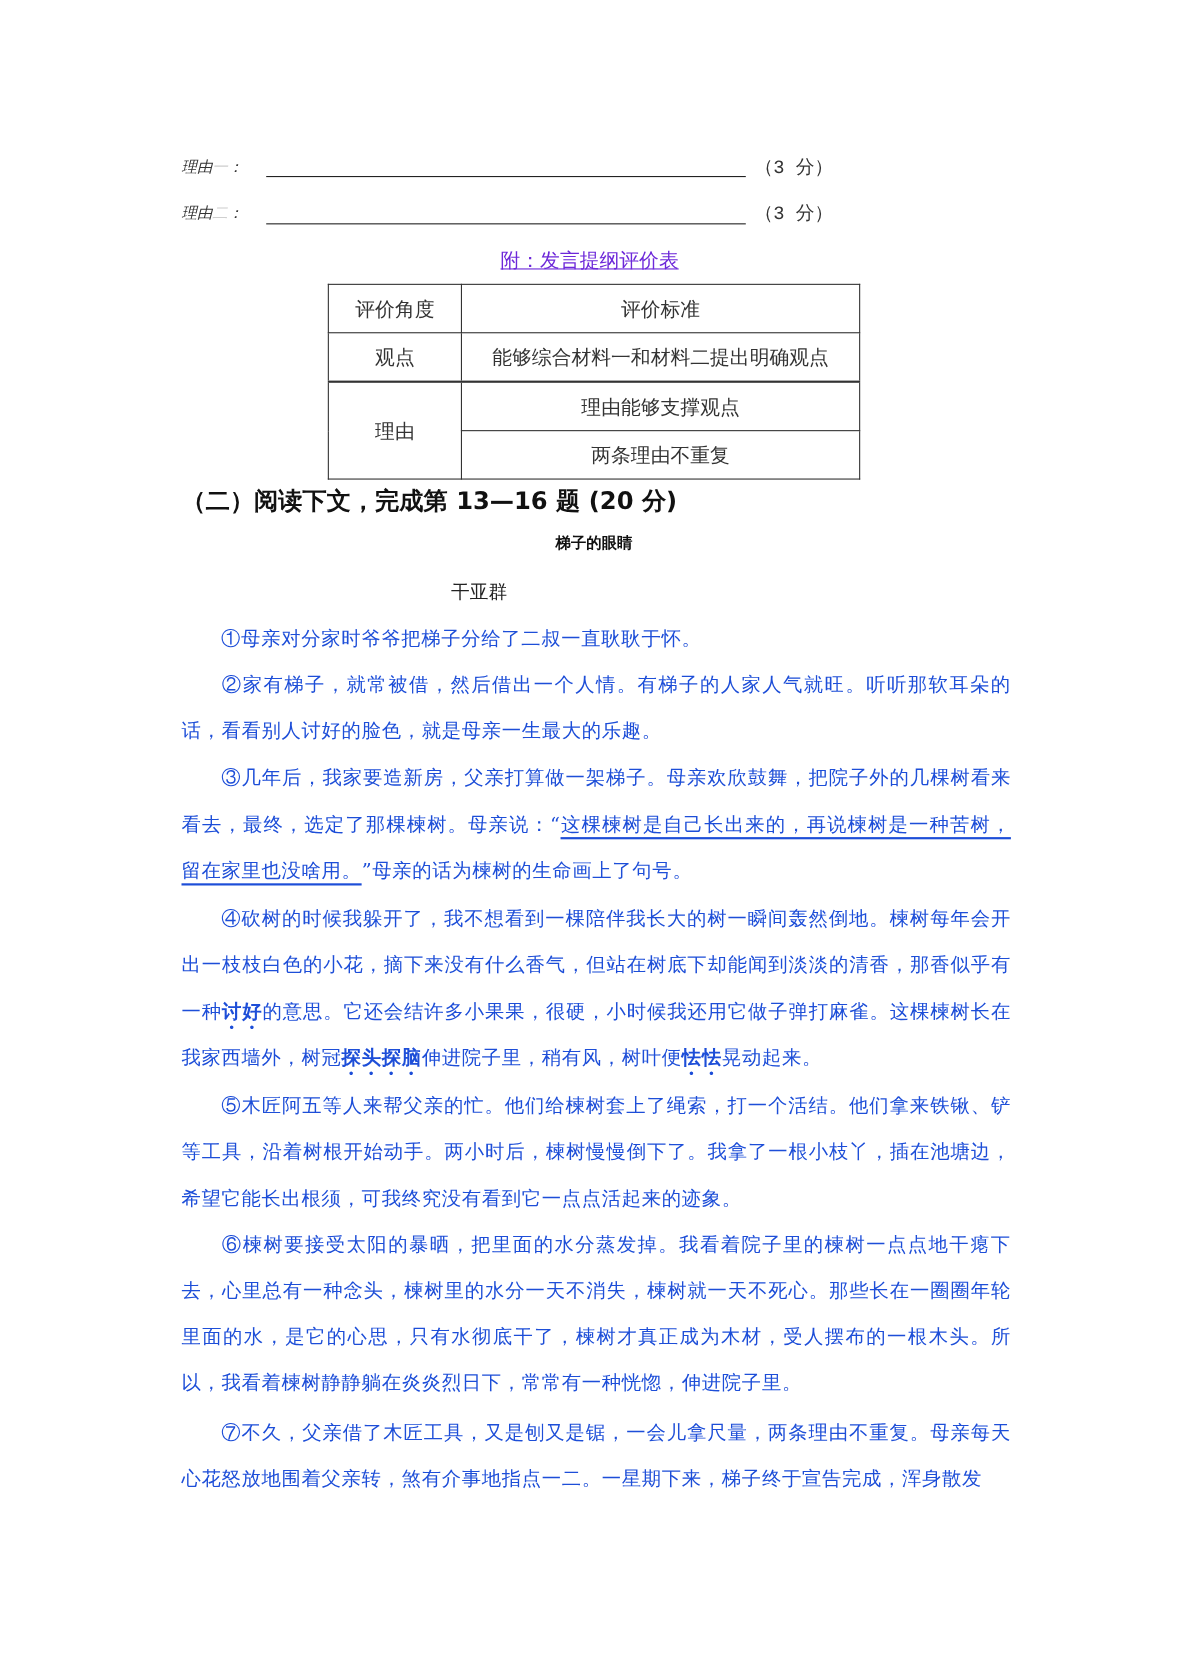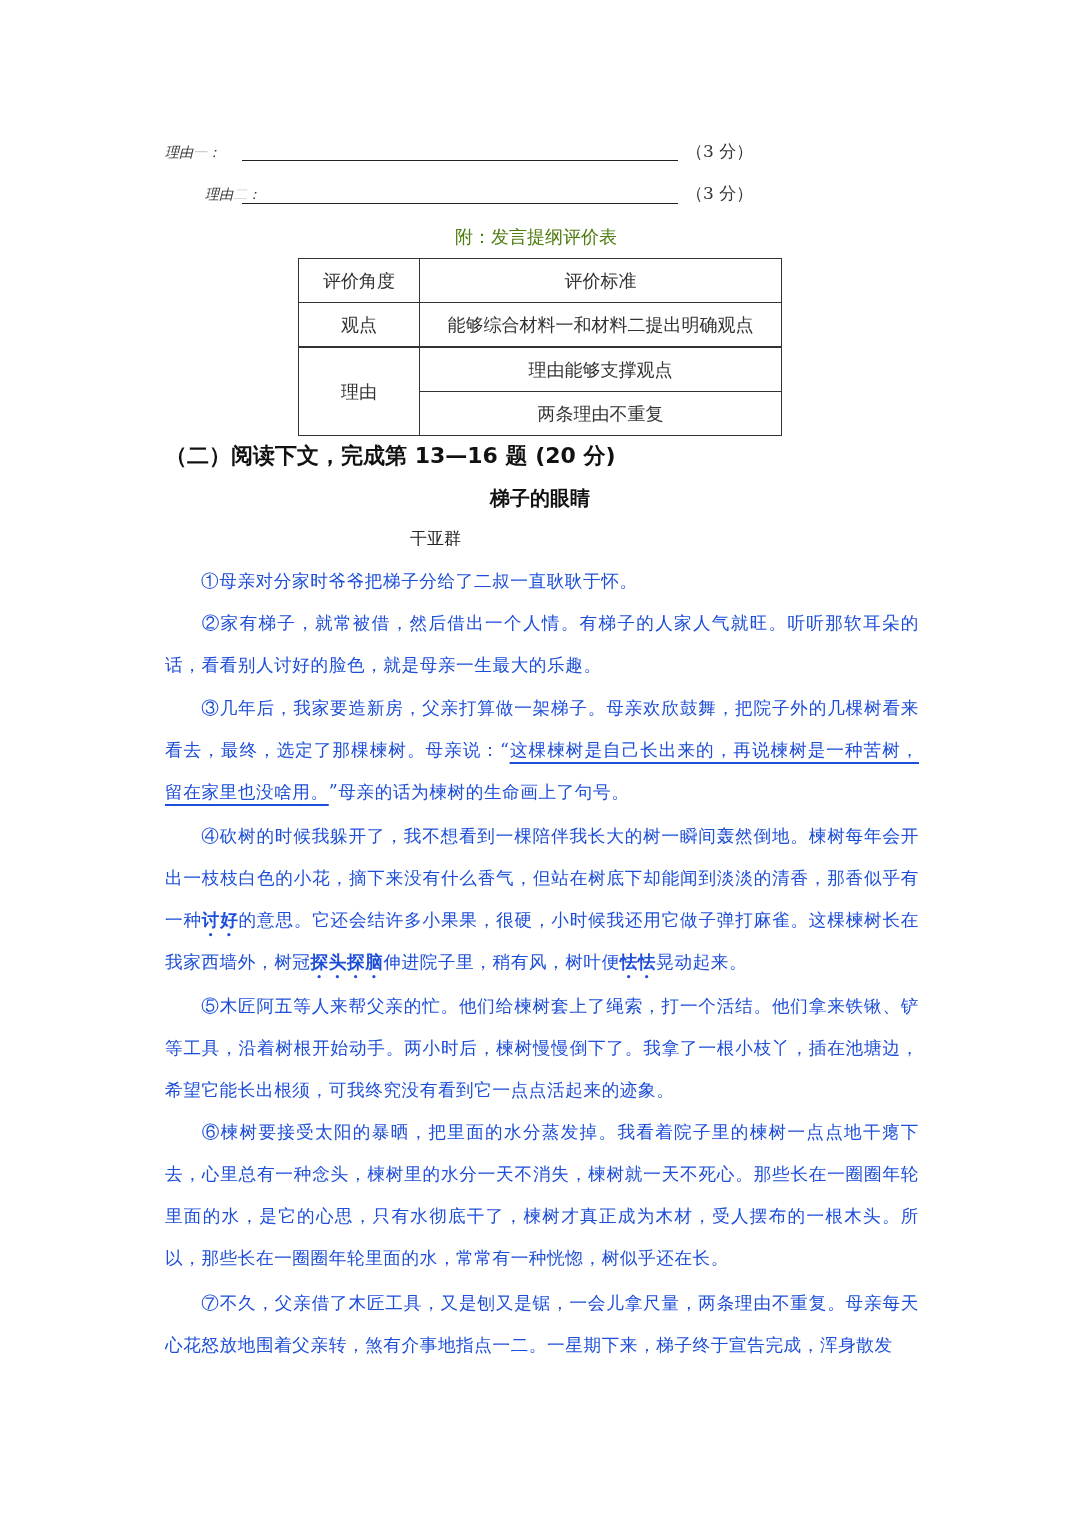--- a/index.html
+++ b/index.html
@@ -6,52 +6,52 @@
     body {
       width: 1080px; height: 1527px; position: relative; overflow: hidden;
       font-family: "DejaVu Serif", "Liberation Serif", serif;
       color: #1a1a1a;
     }
     .abs { position: absolute; white-space: nowrap; }
     .reason-row { position: absolute; left: 165px; font-size: 14px; color: #333; height: 28px; line-height: 28px; font-style: italic; }
     .reason-row .lbl { display: inline-block; width: 72px; }
     .reason-row .num { color: #cfcfcf; }
     .reason-line { position: absolute; left: 242px; width: 436px; border-bottom: 1.5px solid #222; }
-    .reason-score { position: absolute; left: 686px; font-size: 17px; color: #333; }
-    .appendix-title { position: absolute; left: 455px; top: 225px; font-size: 18px; color: #4d7c0f; }
+    .reason-score { position: absolute; left: 686px; font-size: 17px; color: #333; font-family: Liberation Mono, monospace; }
+    .appendix-title { position: absolute; left: 455px; top: 225px; font-size: 18px; color: #6d28d9; text-decoration: underline; }
 
     table.eval {
       position: absolute; left: 298px; top: 258px; width: 484px; height: 174px;
       border-collapse: collapse; font-size: 18px; color: #333; padding-left: 28px;
     }
     table.eval td { border: 1.3px solid #333; text-align: center; vertical-align: middle; padding: 0; }
     table.eval td.col1 { width: 120px; }
     table.eval tr.r1 td, table.eval tr.r2 td { height: 43px; }
     table.eval tr.r3 td, table.eval tr.r4 td { height: 43px; }
     table.eval tr.r2 td { border-bottom-width: 2px; }
 
     .section-head { position: absolute; left: 165px; top: 441px; font-size: 22px; font-weight: bold; font-family: "DejaVu Sans", "Liberation Sans", sans-serif; color: #111; }
-    .article-title { position: absolute; left: 0; width: 1080px; text-align: center; top: 485px; font-size: 20px; font-weight: bold; color: #111; }
+    .article-title { position: absolute; left: 0; width: 1080px; text-align: center; top: 485px; font-size: 14px; font-weight: bold; color: #111; }
     .article-author { position: absolute; left: 0; width: 871px; text-align: center; top: 527px; font-size: 17px; color: #222; }
 
     .para { position: absolute; left: 165px; width: 754px; font-size: 17.6px; line-height: 42px; color: #1d4ed8; letter-spacing: 0.6px; text-align: justify; }
     .para .indent { display: inline-block; width: 36px; }
     .u { text-decoration: underline; text-underline-offset: 6px; text-decoration-thickness: 1.5px; }
     .em { font-weight: bold; text-emphasis: dot; -webkit-text-emphasis: dot; text-emphasis-position: under; -webkit-text-emphasis-position: under; font-family: "DejaVu Sans", "Liberation Sans", sans-serif; }
   </style>
 </head>
 <body>
 
 <div class="reason-row" style="top:138px;">
   <span class="lbl"><span>理由</span><span class="num">一</span><span>：</span></span>
 </div>
 <div class="reason-line" style="top:142px; height:18px;"></div>
 <div class="reason-score abs" style="top:140px;">（3 分）</div>
 
-<div class="reason-row" style="top:180px;margin-left:40px;">
+<div class="reason-row" style="top:180px;">
   <span class="lbl"><span>理由</span><span class="num">二</span><span>：</span></span>
 </div>
 <div class="reason-line" style="top:185px; height:18px;"></div>
 <div class="reason-score abs" style="top:182px;">（3 分）</div>
 
 <div class="appendix-title abs">附：发言提纲评价表</div>
 <table class="eval">
   <tbody>
       <tr class="r1">
     <td class="col1">评价角度</td>
@@ -78,15 +78,15 @@
 <div class="para" style="top:560px;"><span class="indent"></span><span>①母亲对分家时爷爷把梯子分给了二叔一直耿耿于怀。</span></div>
 
 <div class="para" style="top:602px;"><span class="indent"></span><span>②家有梯子，就常被借，然后借出一个人情。有梯子的人家人气就旺。听听那软耳朵的话，看看别人讨好的脸色，就是母亲一生最大的乐趣。</span></div>
 
 <div class="para" style="top:687px;"><span class="indent"></span><span>③几年后，我家要造新房，父亲打算做一架梯子。母亲欢欣鼓舞，把院子外的几棵树看来看去，最终，选定了那棵楝树。母亲说：“</span><span class="u">这棵楝树是自己长出来的，再说楝树是一种苦树，留在家里也没啥用。</span><span>”母亲的话为楝树的生命画上了句号。</span></div>
 
 <div class="para" style="top:815px;"><span class="indent"></span><span>④砍树的时候我躲开了，我不想看到一棵陪伴我长大的树一瞬间轰然倒地。楝树每年会开出一枝枝白色的小花，摘下来没有什么香气，但站在树底下却能闻到淡淡的清香，那香似乎有一种</span><span class="em">讨好</span><span>的意思。它还会结许多小果果，很硬，小时候我还用它做子弹打麻雀。这棵楝树长在我家西墙外，树冠</span><span class="em">探头探脑</span><span>伸进院子里，稍有风，树叶便</span><span class="em">怯怯</span><span>晃动起来。</span></div>
 
 <div class="para" style="top:985px;"><span class="indent"></span><span>⑤木匠阿五等人来帮父亲的忙。他们给楝树套上了绳索，打一个活结。他们拿来铁锹、铲等工具，沿着树根开始动手。两小时后，楝树慢慢倒下了。我拿了一根小枝丫，插在池塘边，希望它能长出根须，可我终究没有看到它一点点活起来的迹象。</span></div>
 
-<div class="para" style="top:1111px;"><span class="indent"></span><span>⑥楝树要接受太阳的暴晒，把里面的水分蒸发掉。我看着院子里的楝树一点点地干瘪下去，心里总有一种念头，楝树里的水分一天不消失，楝树就一天不死心。那些长在一圈圈年轮里面的水，是它的心思，只有水彻底干了，楝树才真正成为木材，受人摆布的一根木头。所以，那些长在一圈圈年轮里面的水，常常有一种恍惚，树似乎还在长。</span></div>
+<div class="para" style="top:1111px;"><span class="indent"></span><span>⑥楝树要接受太阳的暴晒，把里面的水分蒸发掉。我看着院子里的楝树一点点地干瘪下去，心里总有一种念头，楝树里的水分一天不消失，楝树就一天不死心。那些长在一圈圈年轮里面的水，是它的心思，只有水彻底干了，楝树才真正成为木材，受人摆布的一根木头。所以，我看着楝树静静躺在炎炎烈日下，常常有一种恍惚，伸进院子里。</span></div>
 
 <div class="para" style="top:1282px;"><span class="indent"></span><span>⑦不久，父亲借了木匠工具，又是刨又是锯，一会儿拿尺量，两条理由不重复。母亲每天心花怒放地围着父亲转，煞有介事地指点一二。一星期下来，梯子终于宣告完成，浑身散发</span></div>
 
 </body></html>

